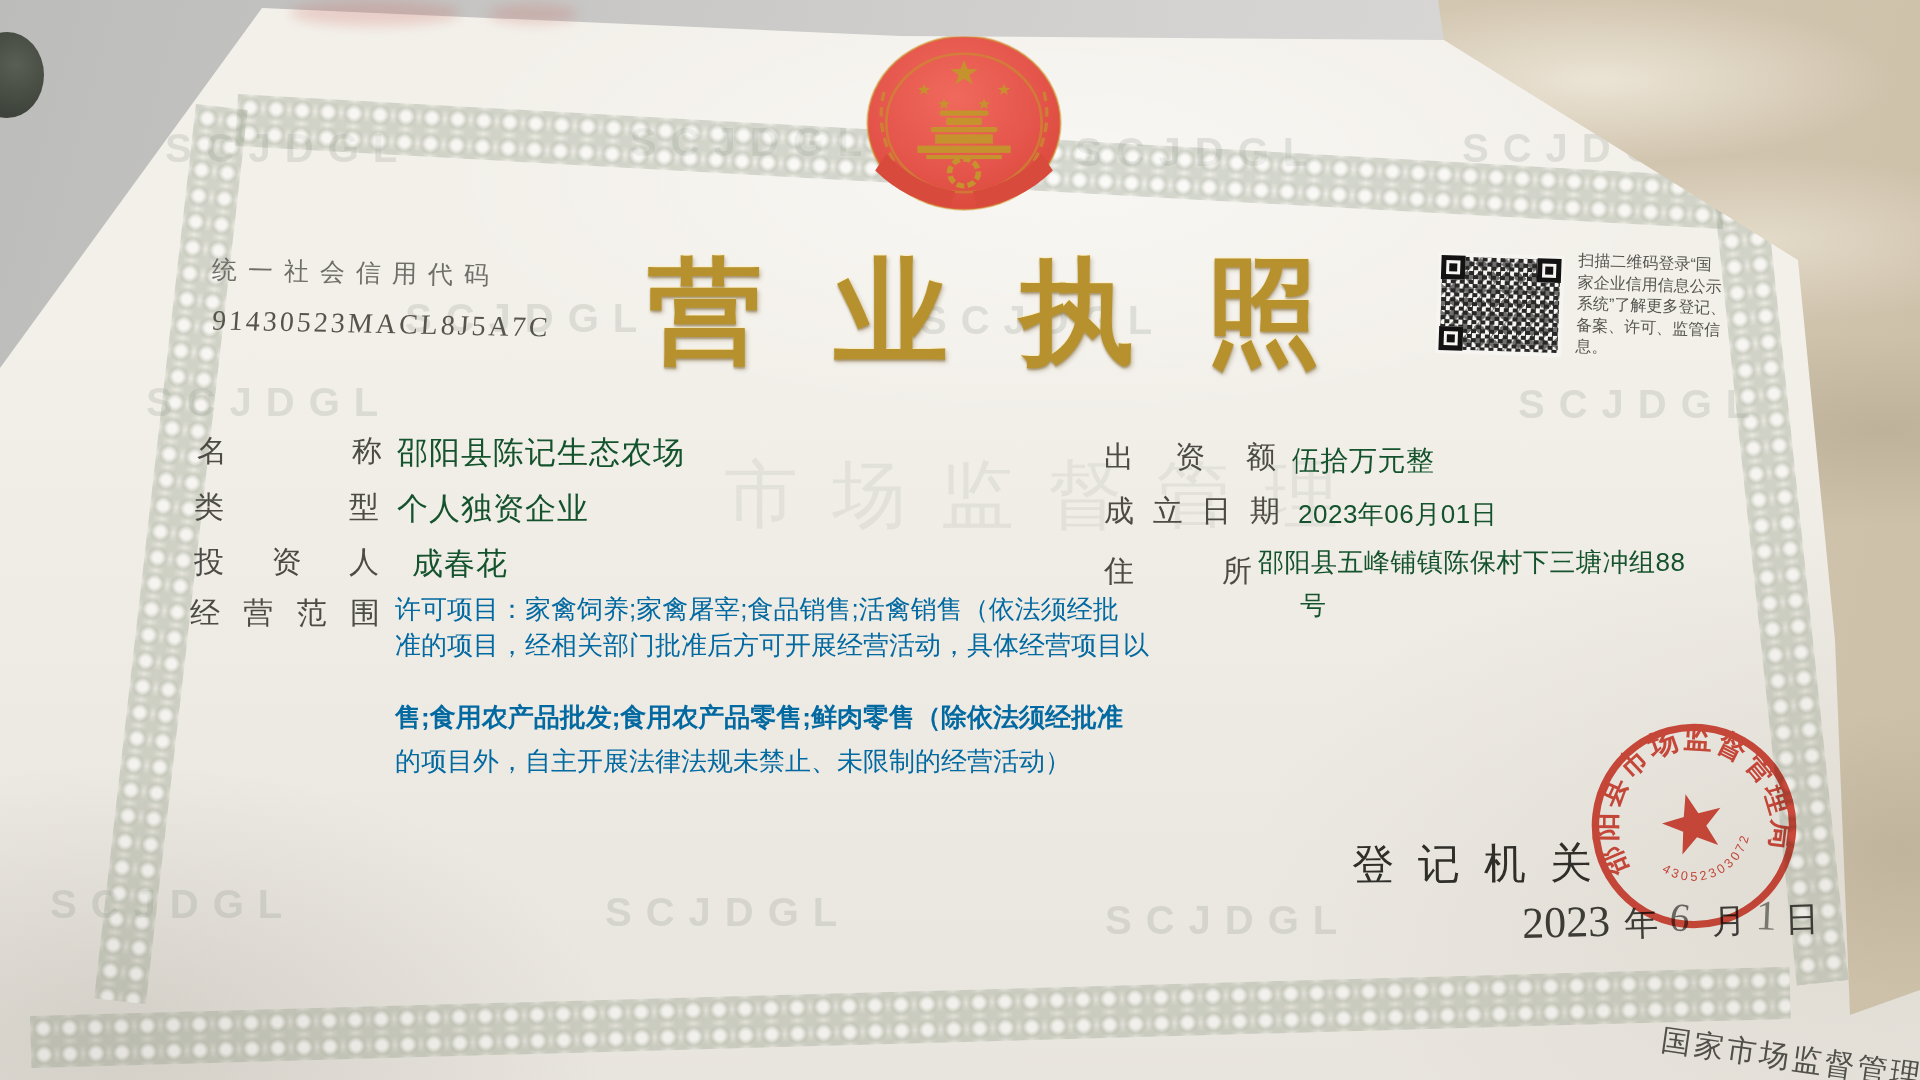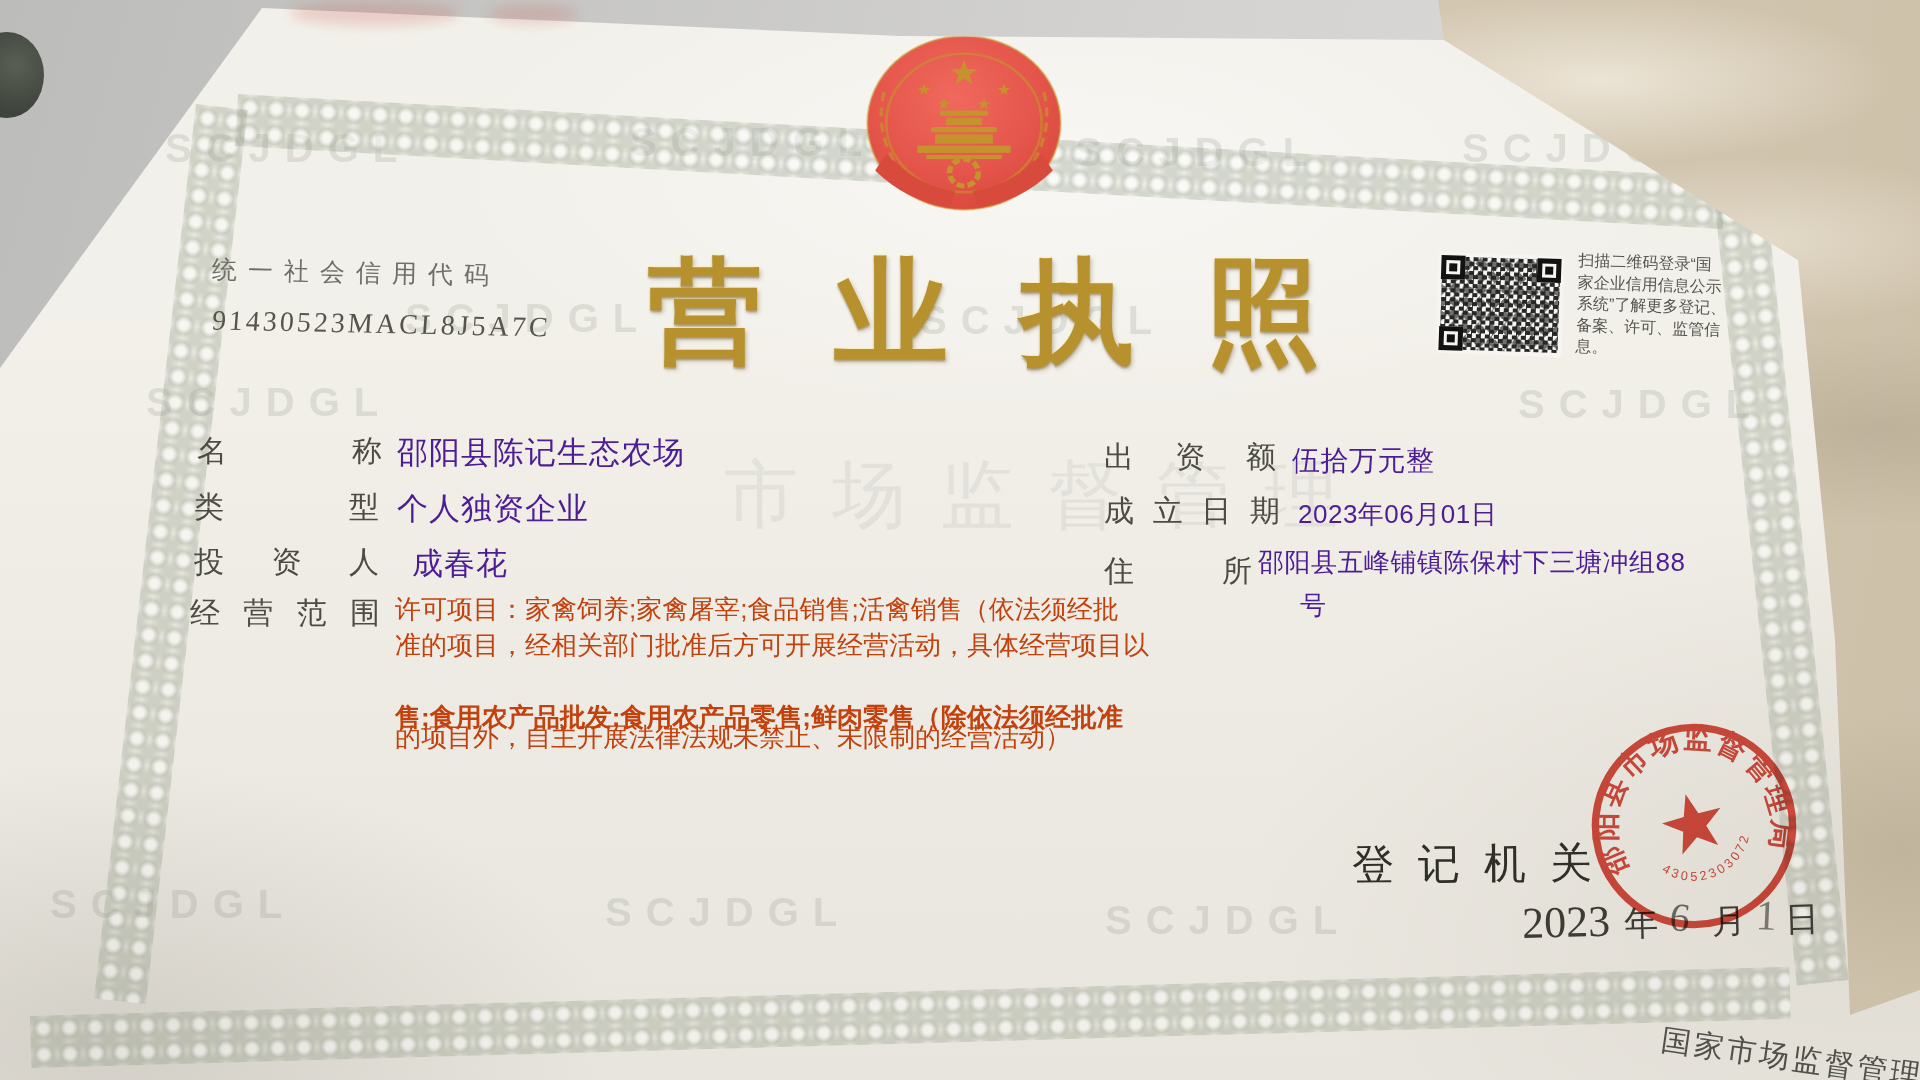--- a/index.html
+++ b/index.html
@@ -39,24 +39,24 @@
   .qr{position:absolute;left:1437px;top:254px;width:126px;height:101px;background:#f6f5f1;transform:rotate(2deg);}
   .qr-pattern{position:absolute;inset:4px;background:repeating-conic-gradient(#161616 0% 25%, transparent 0% 50%);background-size:9px 9px;opacity:.92;}
   .qr-pattern::after{content:"";position:absolute;inset:0;background:repeating-conic-gradient(from 45deg,#161616 0% 22%, transparent 0% 50%);background-size:13px 13px;opacity:.65;}
   .qf{position:absolute;width:24px;height:24px;border:5px solid #121212;background:#f6f5f1;box-sizing:border-box;}
   .qf::after{content:"";position:absolute;inset:3px;background:#121212;}
   .qf-tl{left:3px;top:3px;} .qf-tr{right:3px;top:3px;} .qf-bl{left:3px;bottom:3px;}
   .qr-caption{position:absolute;left:1577px;top:252px;width:150px;font-size:16px;line-height:21.5px;color:#55544e;transform:rotate(2deg);}
 
   
   .lbl{position:absolute;color:#4c4b45;font-size:30px;line-height:1.15;text-align:justify;text-align-last:justify;}
-  .val{position:absolute;color:#4c1d95;white-space:nowrap;}
+  .val{position:absolute;color:#14532d;white-space:nowrap;}
   .val-l{font-size:31px;letter-spacing:1px;}
   .val-r{font-size:26px;letter-spacing:.5px;}
-  .scope-line{position:absolute;left:395px;width:700px;font-size:26px;color:#c2410c;white-space:nowrap;letter-spacing:0;}
+  .scope-line{position:absolute;left:395px;width:700px;font-size:26px;color:#0369a1;white-space:nowrap;letter-spacing:0;}
 
   
   .authority{position:absolute;left:1352px;top:836px;font-size:42px;letter-spacing:24px;color:#2f2e29;white-space:nowrap;transform:rotate(-0.5deg);}
   .seal{position:absolute;left:1588px;top:720px;width:212px;height:212px;transform:rotate(-15deg);opacity:.9;mix-blend-mode:multiply;}
   .date-row{position:absolute;left:1522px;top:894px;transform:rotate(-1.5deg);white-space:nowrap;color:#3c3b35;}
   .date-row span{display:inline-block;vertical-align:top;}
   .d-year{font-family:"Liberation Serif","DejaVu Serif",serif;font-size:44px;}
   .d-unit{font-size:34px;margin-top:6px;}
   .d-u1{margin-left:14px;} .d-month{margin-left:12px;font-family:"Liberation Serif",serif;font-size:40px;color:#66655f;transform:rotate(8deg);}
   .d-u2{margin-left:22px;} .d-day{margin-left:10px;font-family:"Liberation Serif",serif;font-size:42px;color:#77766f;transform:rotate(4deg);}
@@ -159,21 +159,21 @@
   <div class="lbl z-content" style="left:194px;top:490px;width:185px;">类型</div>
   <div class="val val-l z-content" style="left:397px;top:488px;">个人独资企业</div>
 
   <div class="lbl z-content" style="left:194px;top:545px;width:185px;">投资人</div>
   <div class="val val-l z-content" style="left:412px;top:543px;">成春花</div>
 
   <div class="lbl z-content" style="left:190px;top:596px;width:190px;">经营范围</div>
   <div class="scope-line z-content" style="top:592px;">许可项目：家禽饲养;家禽屠宰;食品销售;活禽销售（依法须经批</div>
   <div class="scope-line z-content" style="top:628px;">准的项目，经相关部门批准后方可开展经营活动，具体经营项目以</div>
   <div class="scope-line z-content" style="top:700px;font-weight:bold;">售;食用农产品批发;食用农产品零售;鲜肉零售（除依法须经批准</div>
-  <div class="scope-line z-content" style="top:720px;">的项目外，自主开展法律法规未禁止、未限制的经营活动）</div>
+  <div class="scope-line z-content" style="top:744px;">的项目外，自主开展法律法规未禁止、未限制的经营活动）</div>
 
   <div class="lbl z-content" style="left:1104px;top:440px;width:172px;">出资额</div>
   <div class="val val-r z-content" style="left:1292px;top:442px;font-size:28px;">伍拾万元整</div>
 
   <div class="lbl z-content" style="left:1104px;top:494px;width:176px;">成立日期</div>
   <div class="val val-r z-content" style="left:1298px;top:497px;">2023年06月01日</div>
 
   <div class="lbl z-content" style="left:1104px;top:554px;width:148px;">住所</div>
   <div class="val val-r z-content" style="left:1258px;top:545px;">邵阳县五峰铺镇陈保村下三塘冲组88</div>
   <div class="val val-r z-content" style="left:1300px;top:588px;">号</div>

